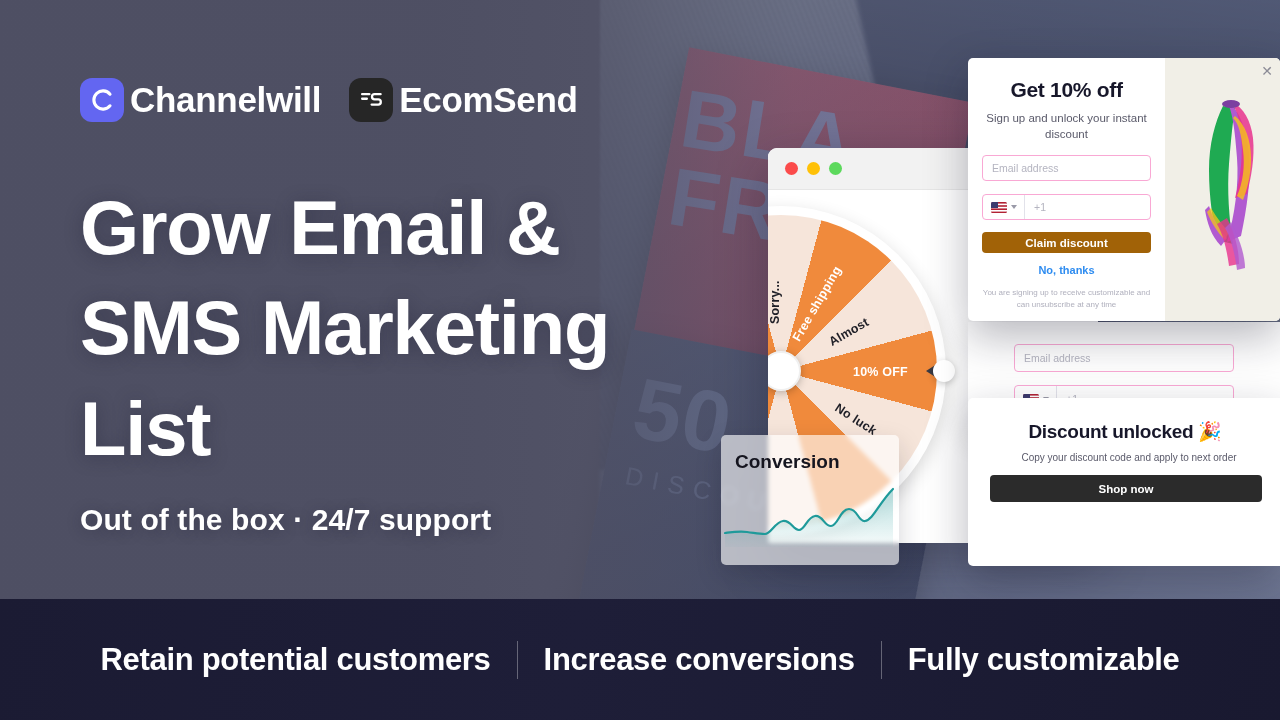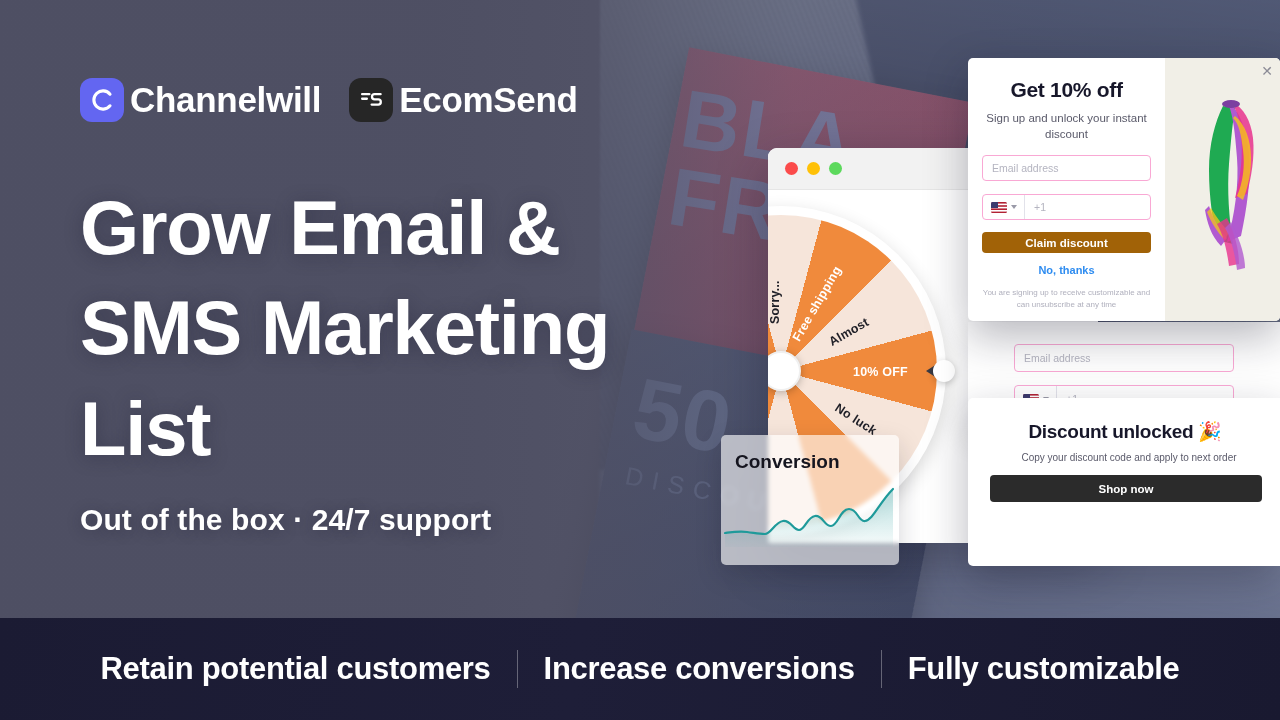--- a/index.html
+++ b/index.html
@@ -315,21 +315,21 @@
   }
   .btn-shop {
     margin-top: 12px; height: 27px; margin-right: 6px;
     background:#2b2b2b; color:#fff; border-radius:4px;
     display:flex; align-items:center; justify-content:center;
     font-size: 11.5px; font-weight:700; cursor:pointer;
   }
 
   
   .bottombar {
-    position:absolute; left:0; bottom:0; width:1280px; height:102px;
+    position:absolute; left:0; bottom:0; width:1280px; height:121px;
     background: linear-gradient(100deg,#1b1b33 0%,#1e1e38 45%,#191930 100%);
     display:flex; align-items:center; justify-content:center;
   }
   .bb-item {
     color:#fff; font-size: 31px; font-weight: 700; letter-spacing:-.3px;
     padding: 0 26px; white-space:nowrap;
   }
   .bb-div { width:1px; height: 38px; background: rgba(255,255,255,.32); }
 </style>
 </head>

